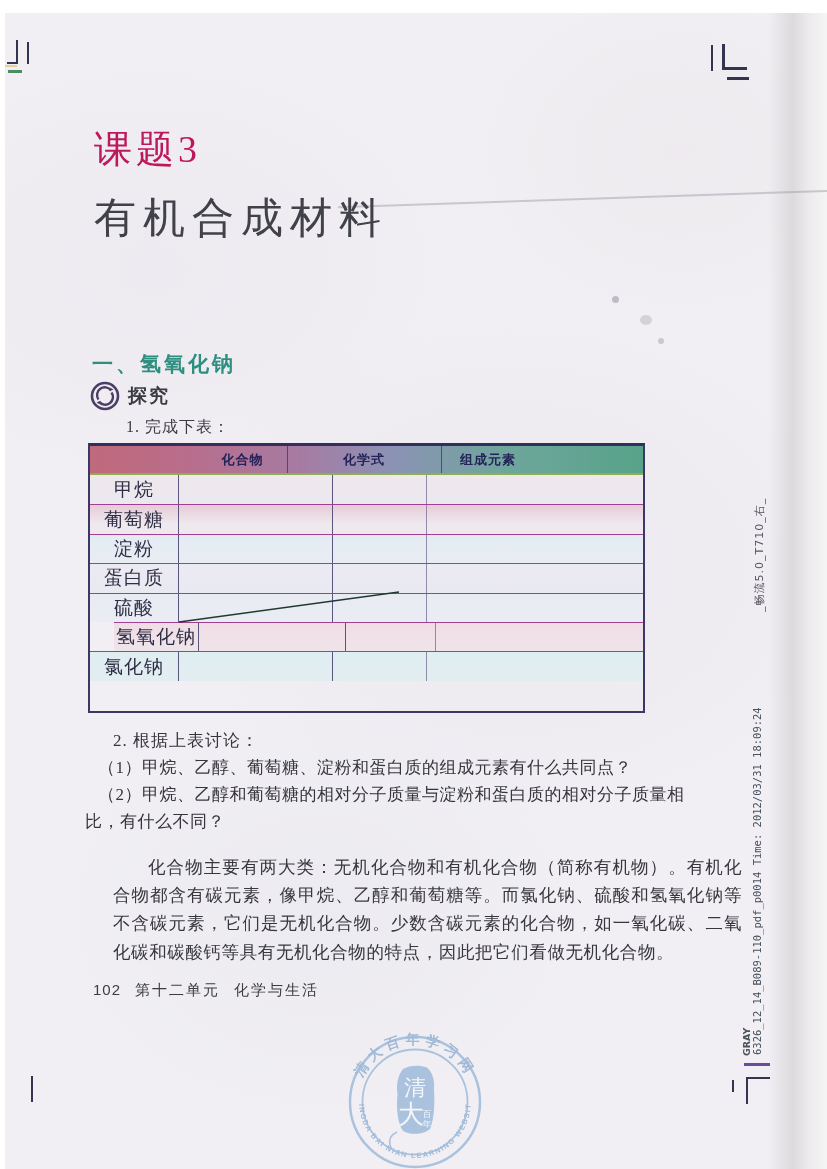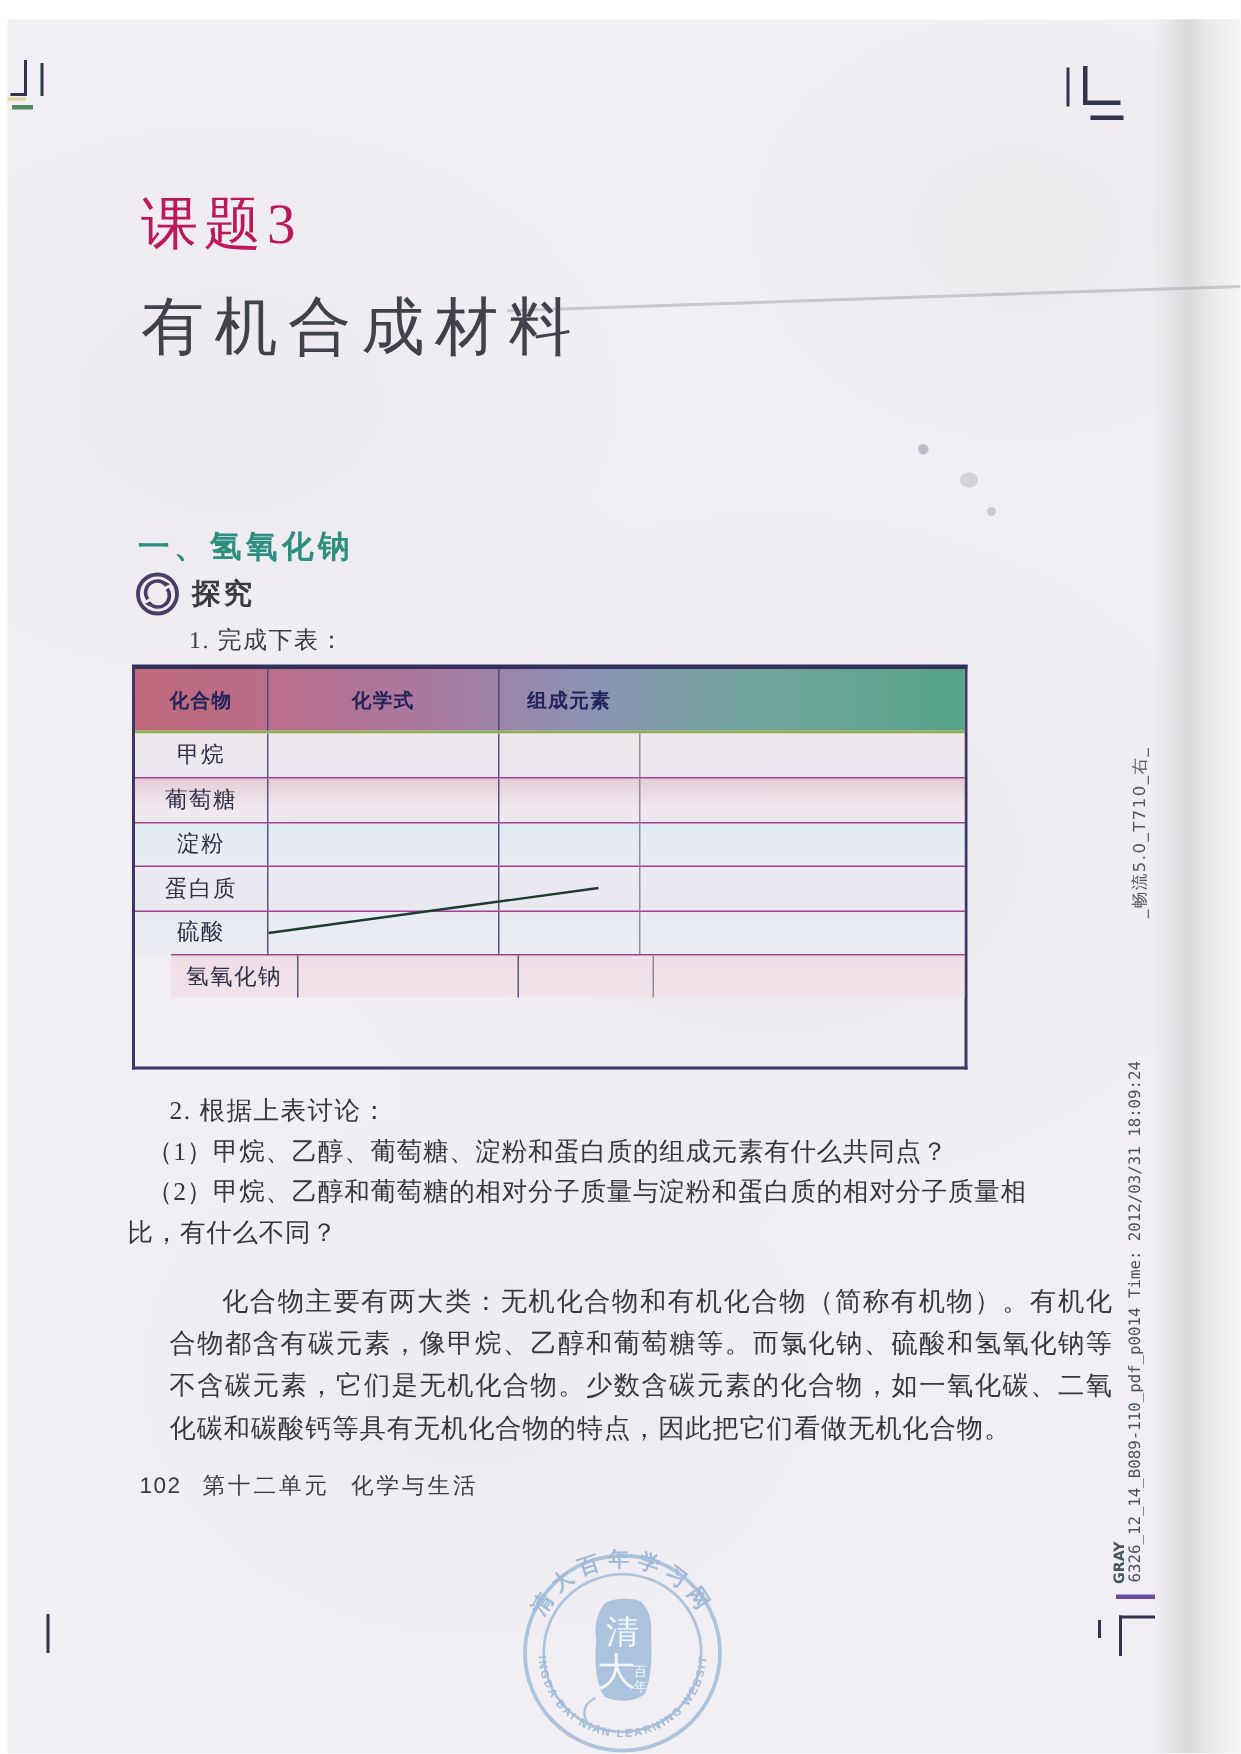--- a/index.html
+++ b/index.html
@@ -25,33 +25,33 @@
   #lesson-no{left:94px;top:124px;font-size:38px;color:#be185d;letter-spacing:4px;}
   #lesson-title{left:94px;top:190px;font-size:42px;color:#414149;letter-spacing:7px;}
   
   #sec-head{left:92px;top:350px;font-size:21px;font-weight:bold;color:#2e8f80;letter-spacing:3px;}
   #explore-row{left:90px;top:381px;display:flex;align-items:center;gap:8px;}
   #explore-label{font-size:19px;font-weight:bold;color:#3a3a42;letter-spacing:2px;}
   #task1{left:126px;top:417px;font-size:16px;color:#3c3c44;letter-spacing:1px;}
   
   #tablewrap{left:88px;top:443px;width:557px;height:270px;
      border:2px solid #3d3766;border-top:3px solid #332f5c;box-sizing:border-box;}
-  #thead{display:flex;height:43px;box-sizing:border-box;border-bottom:2.5px solid #8fae52;
-     background:linear-gradient(90deg,#c0697c 0%,#b86e8b 18%,#a67ba3 38%,#8b93b4 55%,#6fa69c 75%,#57a389 100%);}
+  #thead{display:flex;height:29px;box-sizing:border-box;border-bottom:2.5px solid #8fae52;
+     background:linear-gradient(90deg,#c0697c 0%,#b86e8b 18%,#a67ba3 38%,#8b93b4 55%,#6fa69c 75%,#57a389 100%);justify-content:center;}
   .hc{box-sizing:border-box;display:flex;align-items:center;justify-content:center;
      font-size:13px;font-weight:bold;color:#23235a;letter-spacing:1px;}
   .hc+.hc{border-left:1.5px solid #4e4a72;}
   .c1{width:88px;} .c2{width:154px;} .c3{width:94px;} .c4{width:217px;}
   .trow{display:flex;height:29.4px;box-sizing:border-box;border-top:1.8px solid #a23f90;}
   .trow:first-child{border-top:none;}
   .tc{box-sizing:border-box;}
   .tc+.tc{border-left:1.4px solid #59557c;}
   .tc.c4{border-left-color:#8f8aa8;}
   .rowlabel{display:flex;align-items:center;justify-content:center;
-     font-size:15px;color:#2e2e45;letter-spacing:1px;}
+     font-size:19px;color:#2e2e45;letter-spacing:1px;}
   
   .trow:nth-child(1){background:linear-gradient(180deg,#efe8ec,#ebe8f0);}
   .trow:nth-child(2){background:linear-gradient(180deg,#e6cbd6,#efe9ef 65%);}
   .trow:nth-child(3){background:linear-gradient(180deg,#e3ebf2,#e9edf3);}
   .trow:nth-child(4){background:linear-gradient(180deg,#eceaf2,#e9e9f1);}
   .trow:nth-child(5){background:linear-gradient(180deg,#e8ecf2,#eaecf2);}
   .trow:nth-child(6){background:linear-gradient(180deg,#f0dde6,#efe4ea);margin-left:24px;}
   .trow:nth-child(7){background:linear-gradient(180deg,#dfeef0,#e3edf1);}
   .trow:nth-child(8){background:linear-gradient(180deg,#e6ecf2,#e8ecf2);}
   #diag{position:absolute;left:0;top:0;pointer-events:none;}
@@ -171,20 +171,26 @@
       <div class="tc c4"></div>
     </div>
 
     <div class="trow">
       <div class="tc c1 rowlabel">氢氧化钠</div>
       <div class="tc c2"></div>
       <div class="tc c3"></div>
       <div class="tc c4"></div>
     </div>
 
+    <div class="trow">
+      <div class="tc c1 rowlabel">氯化钠</div>
+      <div class="tc c2"></div>
+      <div class="tc c3"></div>
+      <div class="tc c4"></div>
+    </div>
   </div>
     <svg id="diag" width="553" height="265" viewBox="0 0 553 265">
       <line x1="89" y1="176" x2="309" y2="146" stroke="#1f3a2f" stroke-width="1.6"></line>
     </svg>
   </div>
 
   <div id="discussion" class="abs">
     <div class="d-intro">2. 根据上表讨论：</div>
     <div class="d-q">（1）甲烷、乙醇、葡萄糖、淀粉和蛋白质的组成元素有什么共同点？</div>
     <div class="d-q">（2）甲烷、乙醇和葡萄糖的相对分子质量与淀粉和蛋白质的相对分子质量相比，有什么不同？</div>

